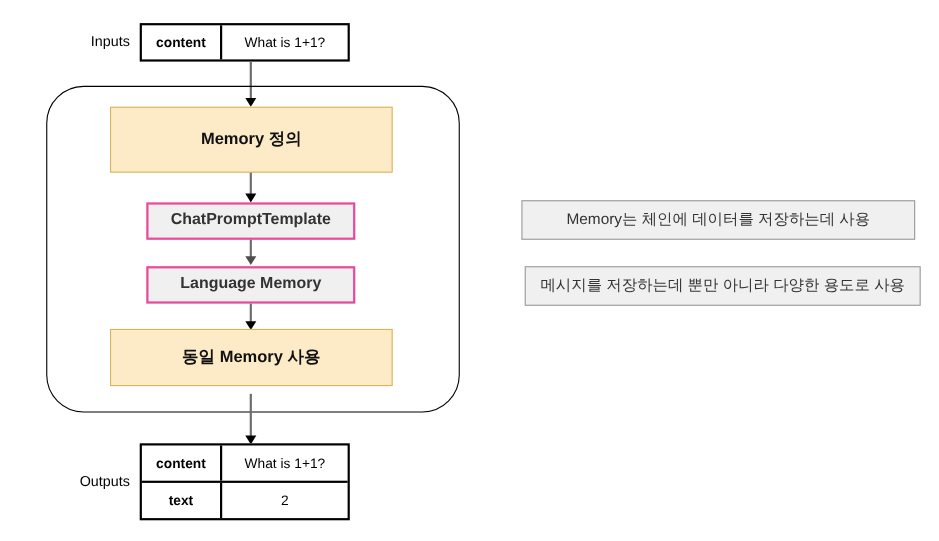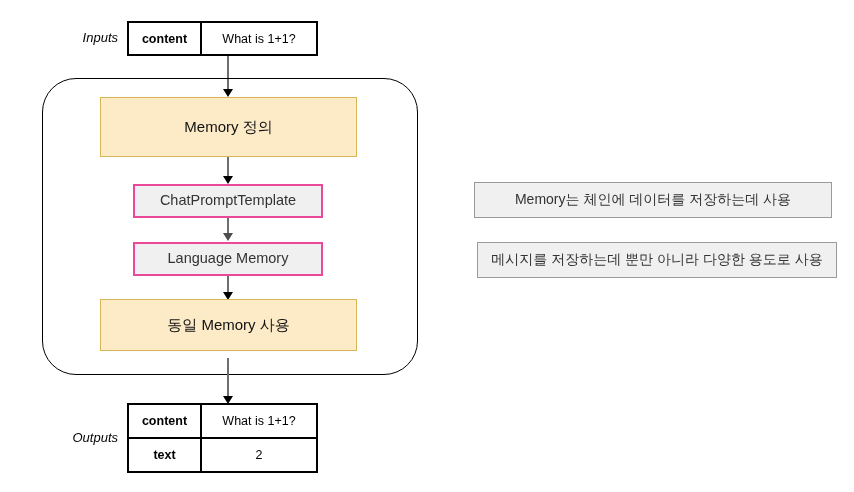--- a/index.html
+++ b/index.html
@@ -17,21 +17,20 @@
     height: 492px;
     background: #ffffff;
     overflow: hidden;
   }
 
   
   .abs { position: absolute; box-sizing: border-box; }
 
   
   .side-label {
-    font-style: italic;
     font-size: 13px;
     color: #000;
     text-align: right;
     white-space: nowrap;
   }
 
   
   .io-table {
     border: 2px solid #000000;
     background: #ffffff;
@@ -72,20 +71,21 @@
   }
 
   
   .node {
     display: flex;
     align-items: center;
     justify-content: center;
     text-align: right;
     font-size: 14.5px;
     line-height: 1.2;
+    font-weight: bold;
   }
   .node-yellow {
     background: #fdebc8;
     border: 1px solid #d6b656;
     color: #111111;
     font-size: 15px;
   }
   .node-gray {
     background: #f0f0f0;
     border: 2px solid #ec4899;

